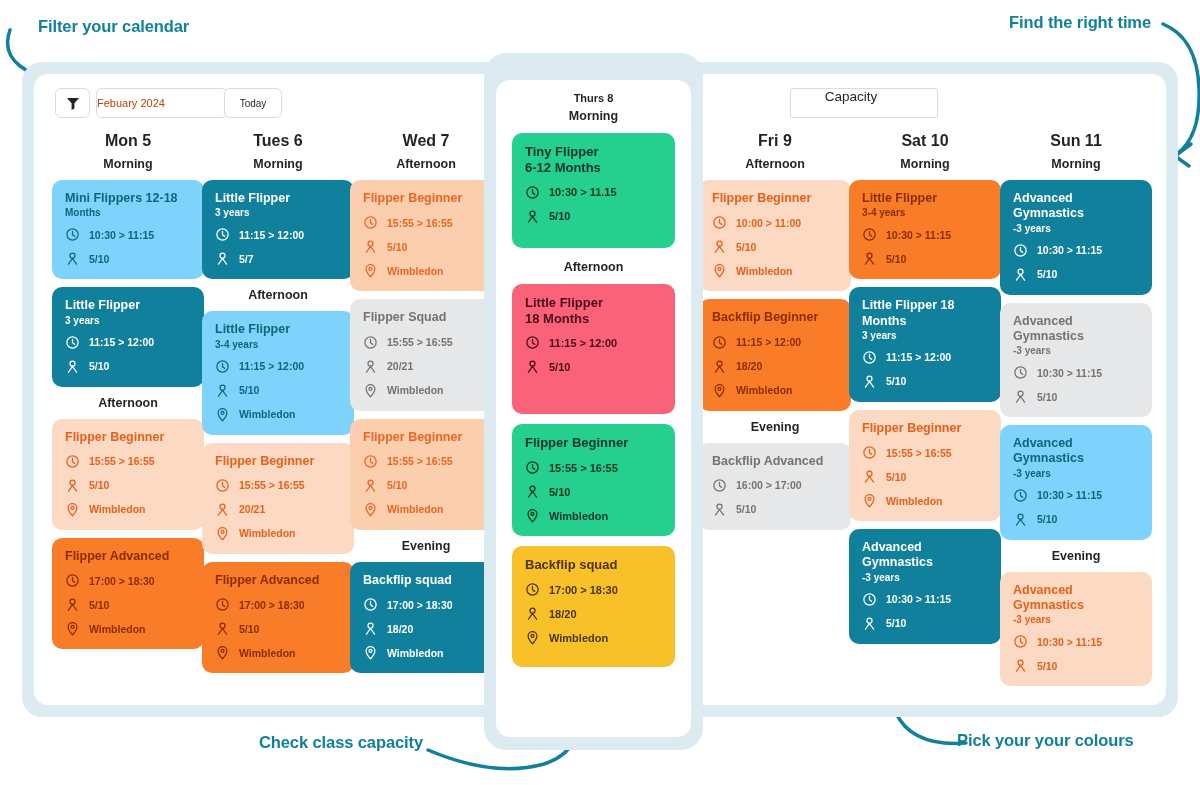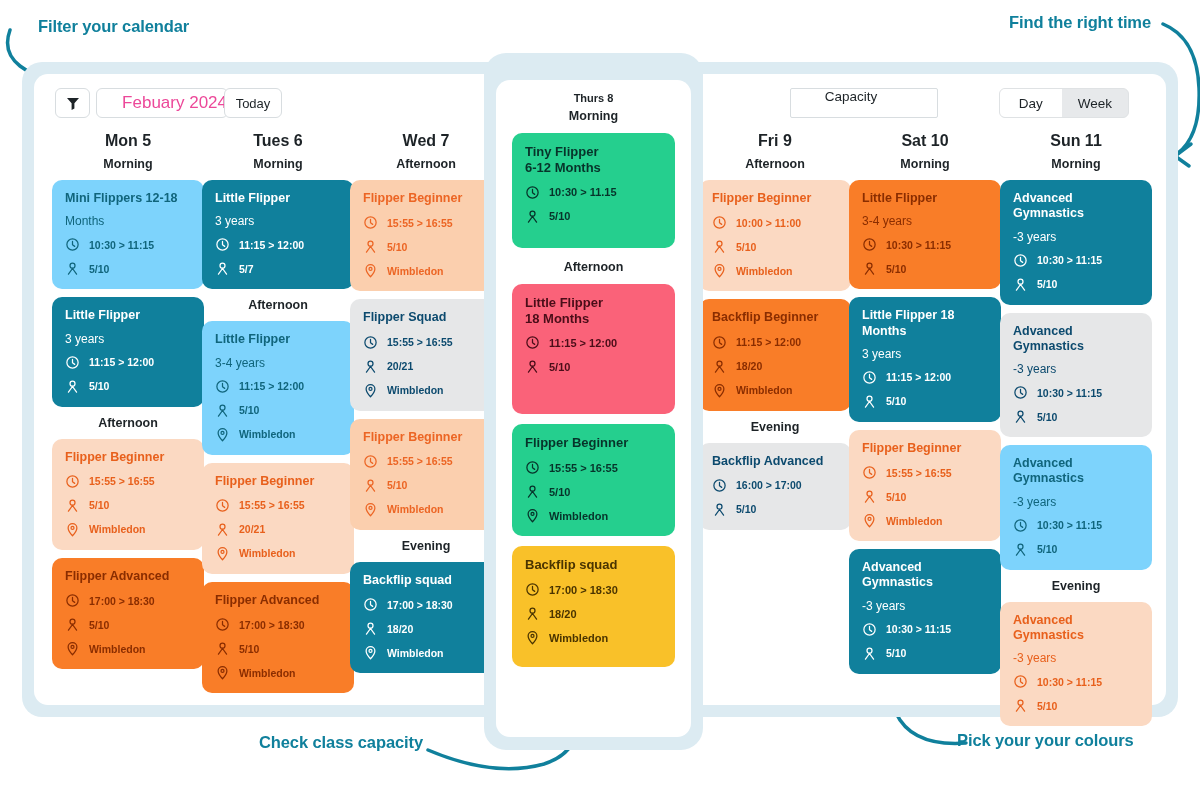--- a/index.html
+++ b/index.html
@@ -47,29 +47,29 @@
   .filter-btn {
     position: absolute; left: 21px; top: 14px;
     width: 35px; height: 30px;
     background: #fff; border: 1px solid #d8dde0; border-radius: 6px;
     display: flex; align-items: center; justify-content: center;
   }
   .month-btn {
     position: absolute; left: 62px; top: 14px;
     width: 132px; height: 30px;
     background: #fff; border: 1px solid #d8dde0; border-radius: 6px;
-    display: flex; align-items: center; justify-content: flex-end;
-    font-size: 17px; color: #ec4899;
+    display: flex; align-items: center; justify-content: flex-start;
+    font-size: 11px; color: #c2410c;
   }
   .today-btn {
     position: absolute; left: 190px; top: 14px;
     width: 58px; height: 30px;
     background: #fff; border: 1px solid #d8dde0; border-radius: 6px;
     display: flex; align-items: center; justify-content: center;
-    font-size: 13px; color: #1d2327;
+    font-size: 10px; color: #1d2327;
   }
   .capacity-wrap {
     position: absolute; right: 228px; top: 14px;
     width: 148px; height: 30px;
     background: #fff; border: 1px solid #d8dde0; border-radius: 2px;
     display: flex; align-items: flex-start;
   }
   .capacity-label {
     flex: 1; display: flex; align-items: center; justify-content: center;
     font-size: 13.5px; color: #1d2327;
@@ -112,34 +112,34 @@
   }
   .slot-label.first { margin-top: 0; }
 
   
   .card {
     border-radius: 10px;
     padding: 11px 13px 13px;
     margin-bottom: 8px;
   }
   .card-title { font-size: 12.5px; font-weight: bold; line-height: 1.22; }
-  .card-sub { font-size: 12px; margin-top: 8px; font-weight: 400; }
+  .card-sub { font-size: 10px; margin-top: 1px; font-weight: 700; }
   .card-row {
     display: flex; align-items: center; gap: 9px;
     font-size: 10.5px; margin-top: 9px; font-weight: 600;
   }
   .card-row .ic { width: 15px; height: 15px; flex: 0 0 15px; display: block; }
 
   
   .t-teal      { background: #10809c; color: #ffffff; }
   .t-lightblue { background: #7dd3fc; color: #10657c; }
   .t-orange    { background: #f97d28; color: #8a2d00; }
   .t-peach     { background: #fbd9c2; color: #e8601c; }
   .t-peach-d   { background: #fbcfae; color: #ec6524; }
-  .t-grey      { background: #e6e7e8; color: #0c4a6e; }
+  .t-grey      { background: #e6e7e8; color: #737373; }
   .t-green     { background: #25cf8e; color: #07332a; }
   .t-pink      { background: #fa6279; color: #4a0d18; }
   .t-yellow    { background: #f9c129; color: #4a3400; }
 
   
   .thurs-outer {
     position: absolute; left: 484px; top: 53px;
     width: 219px; height: 697px;
     background: #dcebf2; border-radius: 22px;
   }
@@ -196,24 +196,20 @@
   <div class="month-btn">
     <span>Febuary 2024</span>
   </div>
   <div class="today-btn">
     <span>Today</span>
   </div>
   <div class="capacity-wrap">
     <div class="capacity-label">Capacity</div>
     <div class="capacity-caret"></div>
   </div>
-  <div class="dayweek">
-    <div class="dw-seg active">Day</div>
-    <div class="dw-seg">Week</div>
-  </div>
 </div>
 
 <div class="week">
   <div class="daycol col-mon">
       <div class="day-name">Mon 5</div>
       <div class="slot-label first">Morning</div>
       <div class="card t-lightblue">
         <div class="card-title">Mini Flippers 12-18</div>
         <div class="card-sub">Months</div>
         <div class="card-row">

